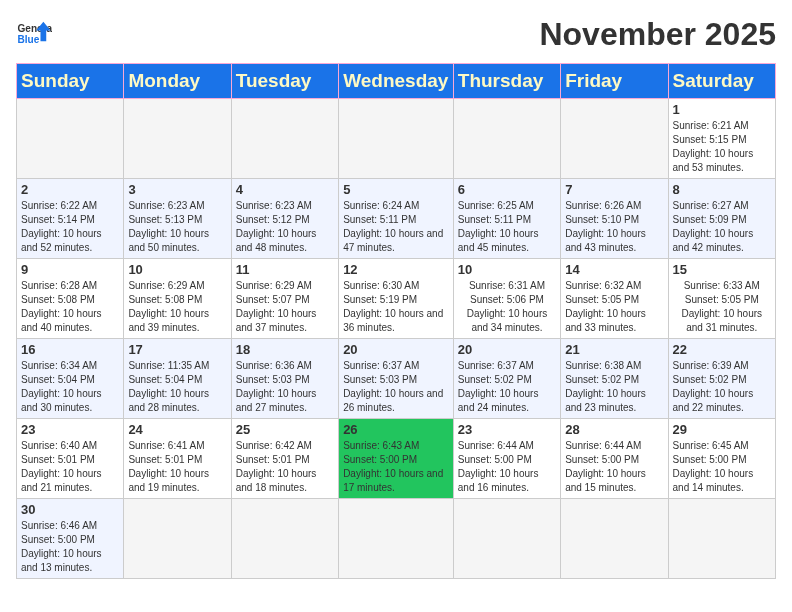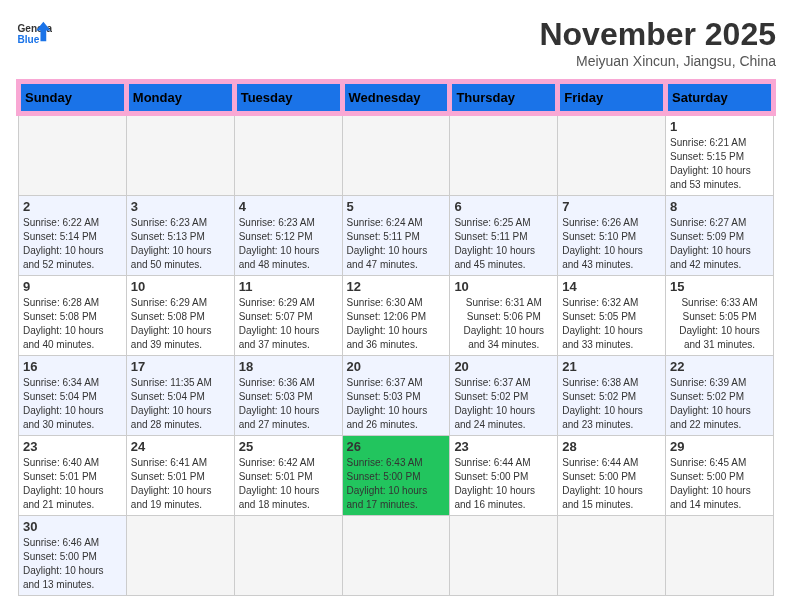--- a/index.html
+++ b/index.html
@@ -38,26 +38,26 @@
       font-size: 14px;
       color: #555;
     }
     .calendar {
       width: 100%;
       border-collapse: collapse;
       border: 1px solid #ccc;
     }
     .calendar th {
       background: #1a73e8;
-      color: #000000;
-      font-size: 13px;
+      color: #fef9c3;
+      font-size: 19px;
       font-weight: bold;
       padding: 6px 4px;
       text-align: left;
-      border: 5px solid #f9a8d4;
+      border: 1px solid #f9a8d4;
     }
     .calendar td {
       vertical-align: top;
       border: 1px solid #ccc;
       padding: 3px 4px;
       width: 107px;
       min-height: 80px;
       background: #fff;
       font-size: 10px;
       color: #333;
@@ -87,21 +87,20 @@
 <div class="header">
   <div class="logo">
     <svg class="logo-icon" viewBox="0 0 50 50" xmlns="http://www.w3.org/2000/svg">
       <text x="2" y="22" font-size="14" font-weight="bold" fill="#333" font-family="Arial">General</text>
       <text x="2" y="38" font-size="14" font-weight="bold" fill="#1a73e8" font-family="Arial">Blue</text>
       <polygon points="38,8 48,20 42,20 42,35 34,35 34,20 28,20" fill="#1a73e8"></polygon>
     </svg>
   </div>
   <div class="title-block">
     <div class="month-title">November 2025</div>
-    <div class="subtitle">Meiyuan Xincun, Jiangsu, China</div>
   </div>
 </div>
 
 <table class="calendar">
   <thead>
     <tr>
     <th>Sunday</th>
         <th>Monday</th>
         <th>Tuesday</th>
         <th>Wednesday</th>
@@ -184,21 +183,21 @@
         </td>
         <td style="background: rgb(255, 255, 255);">
           <span class="day-number">11</span>
           <div class="day-info" style="white-space: pre-line;">Sunrise: 6:29 AM
 Sunset: 5:07 PM
 Daylight: 10 hours and 37 minutes.</div>
         </td>
         <td style="background: rgb(255, 255, 255);">
           <span class="day-number">12</span>
           <div class="day-info" style="white-space: pre-line;">Sunrise: 6:30 AM
-Sunset: 12:06 PM
+Sunset: 5:19 PM
 Daylight: 10 hours and 36 minutes.</div>
         </td>
         <td style="background: rgb(255, 255, 255);">
           <span class="day-number">10</span>
           <div class="day-info" style="white-space: pre-line; text-align: center;">Sunrise: 6:31 AM
 Sunset: 5:06 PM
 Daylight: 10 hours and 34 minutes.</div>
         </td>
         <td style="background: rgb(255, 255, 255);">
           <span class="day-number">14</span>

